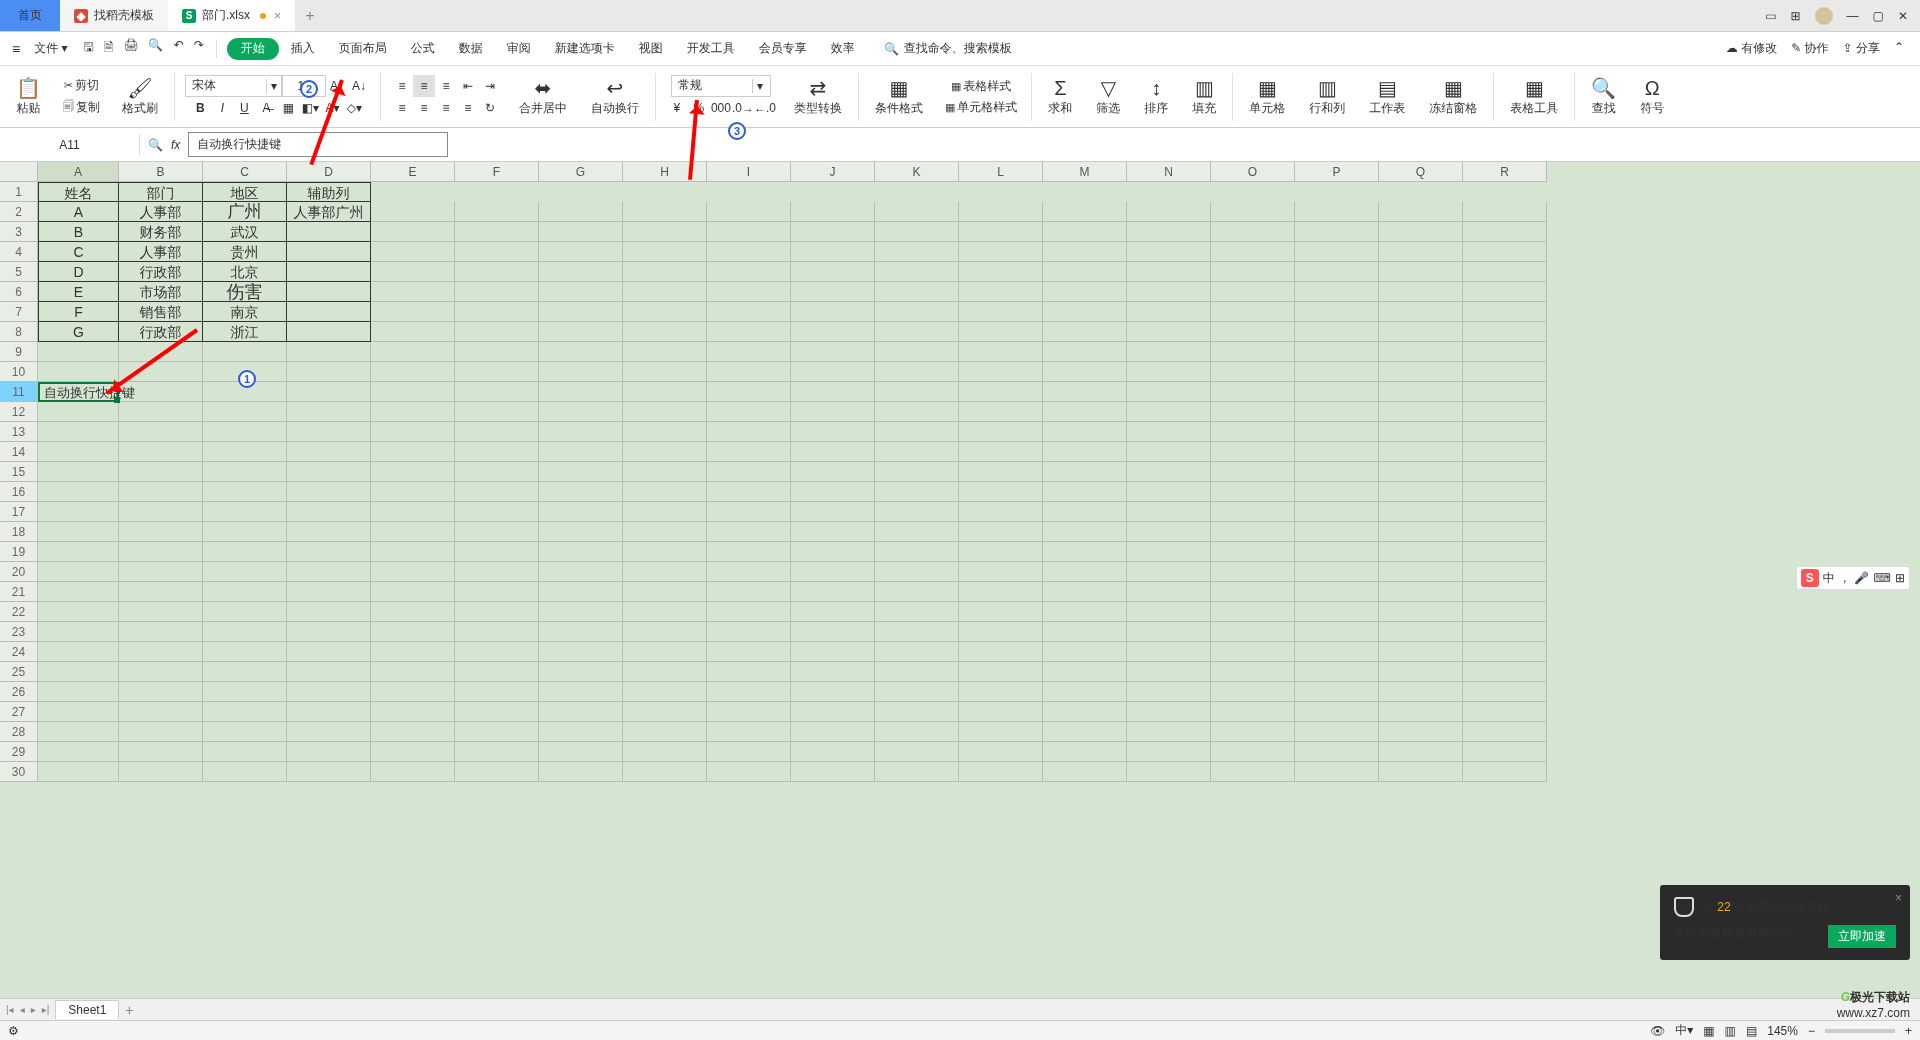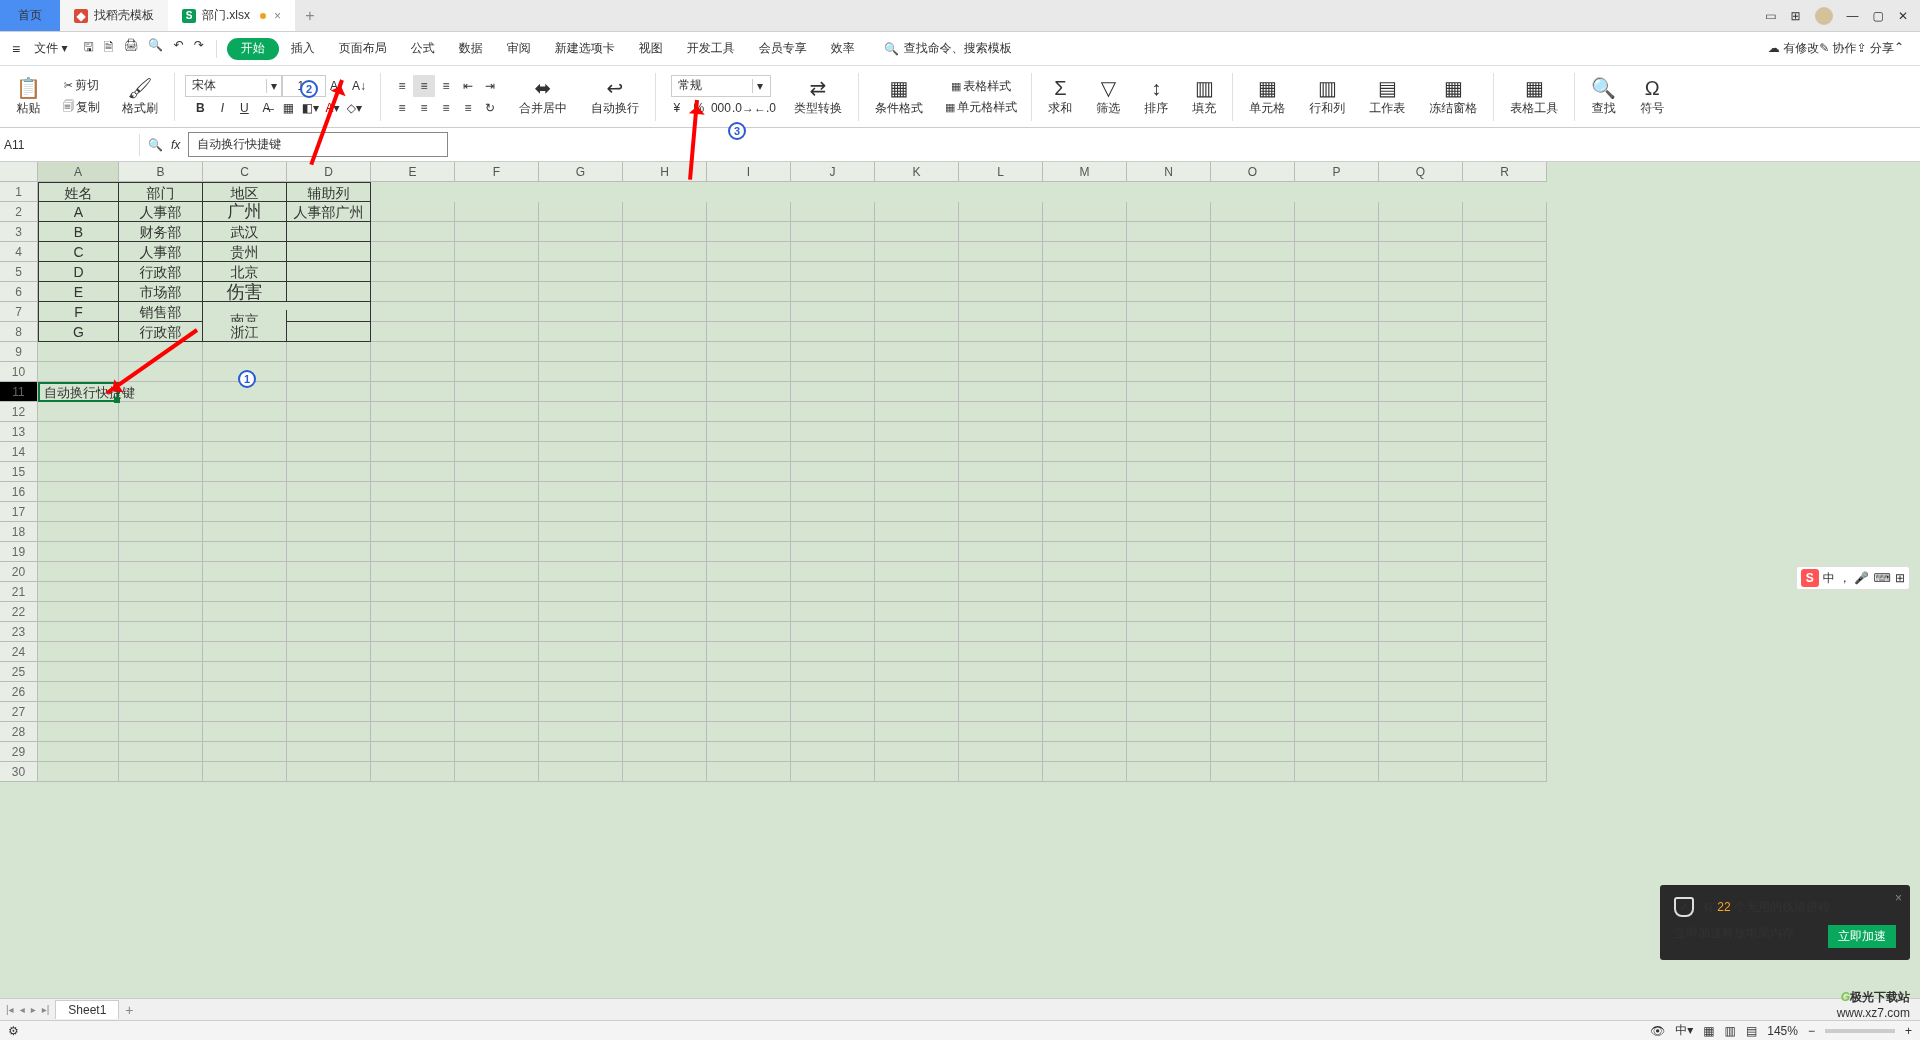--- a/index.html
+++ b/index.html
@@ -20,46 +20,46 @@
 .menubar{height:34px;display:flex;align-items:center;padding:0 6px;border-bottom:1px solid #ddd}
 .menubar .hamburger{padding:0 6px;font-size:14px;cursor:pointer}
 .menubar .filelbl{padding:0 8px;cursor:pointer}
 .menubar .qat{display:flex;gap:6px;margin-left:6px;color:#555}
 .menubar .qat span{cursor:pointer;padding:2px}
 .menubar .divider{width:1px;height:18px;background:#ddd;margin:0 10px}
 .menubar .tabs{display:flex;align-items:center;height:100%}
 .menubar .tabs .mitem{padding:0 12px;height:100%;display:flex;align-items:center;cursor:pointer;color:#333}
 .menubar .tabs .mitem.active{background:#0aa85d;color:#fff;border-radius:14px;height:22px;padding:0 14px}
 .menubar .rsearch{display:flex;align-items:center;gap:4px;color:#aaa;margin-left:18px}
-.menubar .ractions{margin-left:auto;display:flex;align-items:flex-start;color:#555;padding-right:10px}
+.menubar .ractions{margin-left:auto;display:flex;align-items:flex-start;gap:14px;color:#555;padding-right:10px}
 .ribbon{height:62px;border-bottom:1px solid #ccc;display:flex;align-items:center;padding:2px 6px;gap:4px}
 .rgrp{display:flex;flex-direction:column;align-items:center;justify-content:center;height:100%;padding:0 4px}
 .rgrp .row{display:flex;align-items:flex-start;gap:0}
 .rgrp .btn{display:flex;align-items:center;gap:2px;padding:2px 4px;cursor:pointer;color:#444;font-size:11px}
 .rgrp .bigbtn{display:flex;flex-direction:column;align-items:center;cursor:pointer;padding:2px 6px;font-size:11px;color:#444}
 .rgrp .bigbtn .ic{font-size:20px;height:24px;display:flex;align-items:center}
 .rsep{width:1px;height:48px;background:#e0e0e0;margin:0 2px}
 .fontsel{display:flex;align-items:center;border:1px solid #ccc;height:22px;font-size:11px;background:#fff}
 .fontsel .inp{padding:0 6px;min-width:80px}
 .fontsel .dd{border-left:1px solid #ccc;padding:0 4px}
 .sizesel{border:1px solid #ccc;height:22px;width:44px;display:flex;align-items:center;justify-content:center;background:#fff}
 .icbtn{width:22px;height:22px;display:inline-flex;align-items:center;justify-content:center;cursor:pointer}
 .namebox{height:34px;display:flex;align-items:center;border-bottom:1px solid #ccc;background:#fff}
-.namebox .cellname{width:140px;text-align:left;padding:4px;border-right:1px solid #ddd}
+.namebox .cellname{width:140px;text-align:center;padding:4px;border-right:1px solid #ddd}
 .namebox .fxarea{display:flex;align-items:center;gap:8px;padding:0 8px;flex:1}
 .namebox .formula{border:1px solid #888;padding:3px 8px;min-width:260px}
 .grid{position:relative;height:876px;overflow:hidden;background:#d6e5d1}
 .colhdr{display:flex;position:absolute;top:0;left:38px}
 .colhdr .ch{width:84px;height:20px;text-align:center;line-height:20px;background:#e8eee6;border-right:1px solid #bbb;border-bottom:1px solid #bbb;color:#555}
 .colhdr .ch.first{width:81px}
 .colhdr .ch.sel{background:#d0ddc9}
 .corner{position:absolute;top:0;left:0;width:38px;height:20px;background:#e8eee6;border-right:1px solid #bbb;border-bottom:1px solid #bbb}
 .rowhdr{position:absolute;top:20px;left:0}
 .rowhdr .rh{width:38px;height:20px;text-align:center;line-height:20px;background:#e8eee6;border-bottom:1px solid #bbb;border-right:1px solid #bbb;color:#666}
-.rowhdr .rh.sel{background:#000000}
+.rowhdr .rh.sel{background:#7dd3fc}
 .cells{position:absolute;top:20px;left:38px}
 .cellrow{display:flex;height:20px}
 .cellrow .c{width:84px;height:20px;border-right:1px solid #bbb;border-bottom:1px solid #bbb;text-align:center;line-height:20px;background:#d6e5d1}
 .cellrow .c.first{width:81px}
 .selcell{position:absolute;top:220px;left:38px;width:81px;height:20px;border:2px solid #0a7a3a;pointer-events:none}
 .selcell::after{content:'';position:absolute;right:-3px;bottom:-3px;width:6px;height:6px;background:#0a7a3a}
 .selcell .overflow{position:absolute;top:-1px;left:0;white-space:nowrap;font-size:13px;padding:0 4px;line-height:20px}
 .arrow1{position:absolute;top:120px;left:345px;width:4px;height:130px;background:#f00;transform:rotate(30deg);transform-origin:top;pointer-events:none}
 .arrow1::before{content:'';position:absolute;top:-2px;left:-5px;border:8px solid transparent;border-bottom-color:#f00}
 .arrow2{position:absolute;top:144px;left:692px;width:4px;height:130px;background:#f00;transform:rotate(7deg);transform-origin:top;pointer-events:none}
@@ -513,21 +513,21 @@
         <div class="c"></div>
         <div class="c"></div>
         <div class="c"></div>
         <div class="c"></div>
         <div class="c"></div>
         <div class="c"></div>
       </div>
       <div class="cellrow">
         <div class="c first" style="border-right: 1px solid rgb(51, 51, 51); border-bottom: 1px solid rgb(51, 51, 51); border-left: 1px solid rgb(51, 51, 51); font-size: 14px;">F</div>
         <div class="c" style="border-right: 1px solid rgb(51, 51, 51); border-bottom: 1px solid rgb(51, 51, 51); font-size: 14px;">销售部</div>
-        <div class="c" style="border-right: 1px solid rgb(51, 51, 51); border-bottom: 1px solid rgb(51, 51, 51); font-size: 14px; margin-top: 8px;">南京</div>
+        <div class="c" style="border-right: 1px solid rgb(51, 51, 51); border-bottom: 1px solid rgb(51, 51, 51); font-size: 14px;">南京</div>
         <div class="c" style="border-right: 1px solid rgb(51, 51, 51); border-bottom: 1px solid rgb(51, 51, 51); font-size: 14px;"></div>
         <div class="c"></div>
         <div class="c"></div>
         <div class="c"></div>
         <div class="c"></div>
         <div class="c"></div>
         <div class="c"></div>
         <div class="c"></div>
         <div class="c"></div>
         <div class="c"></div>

